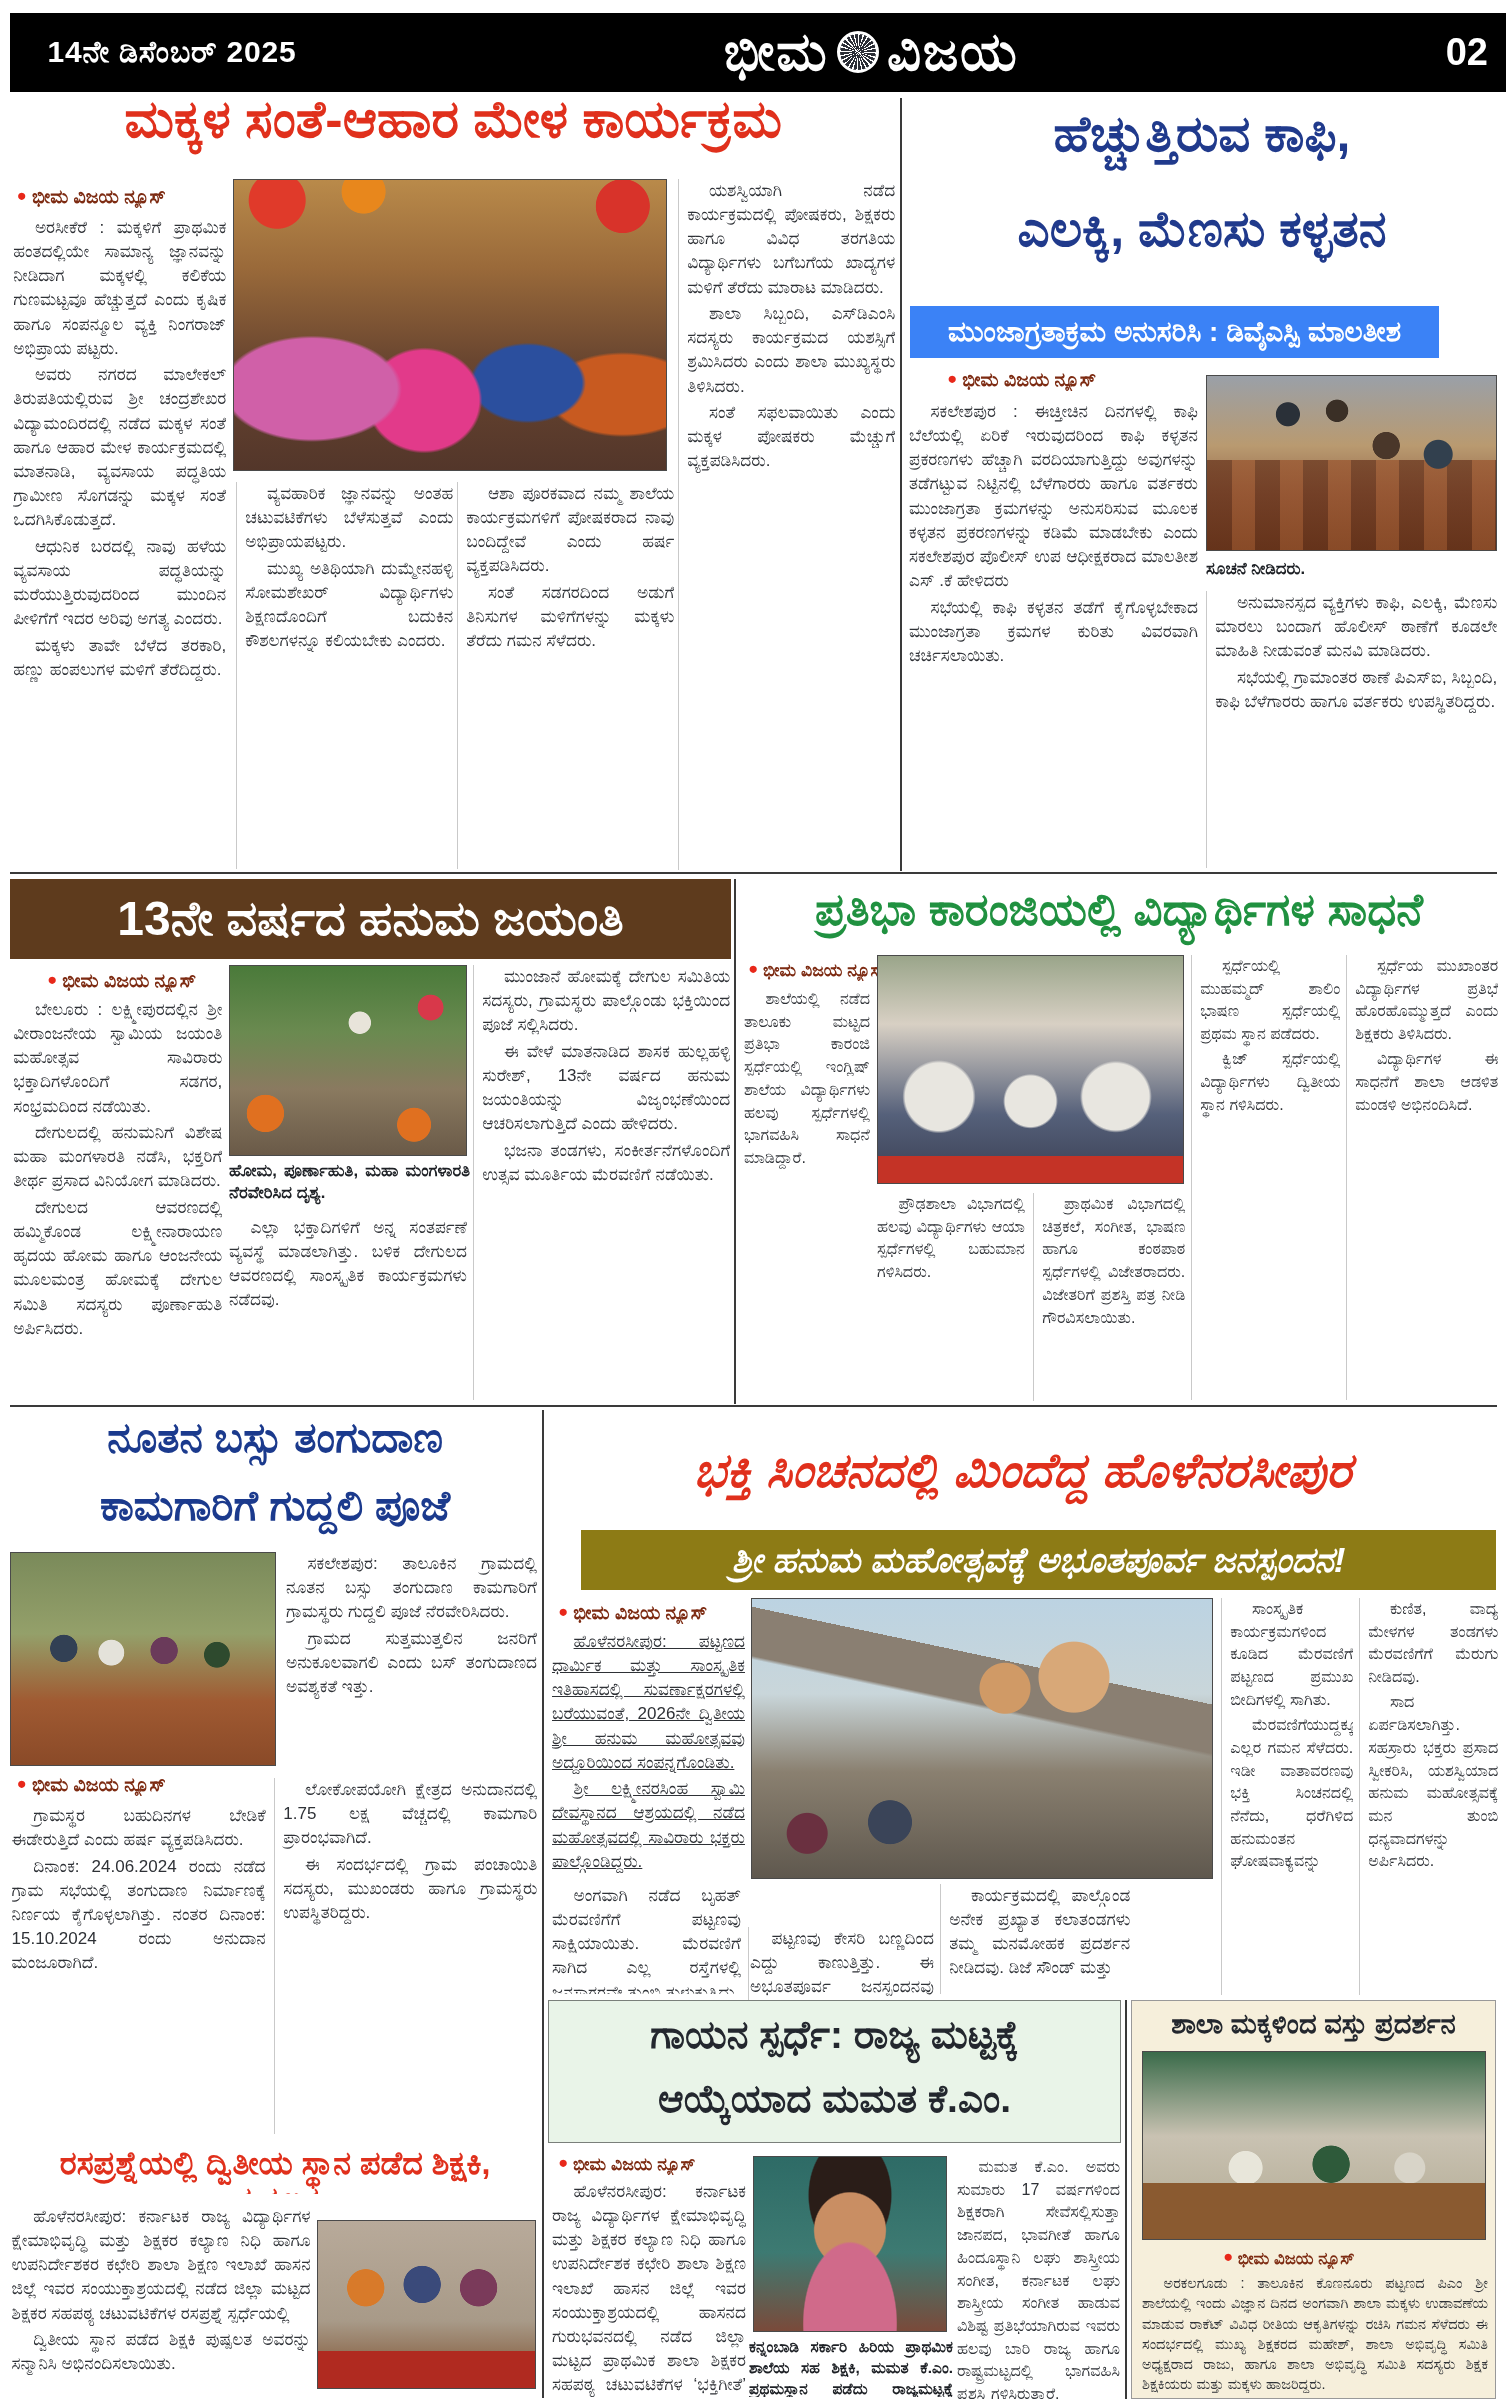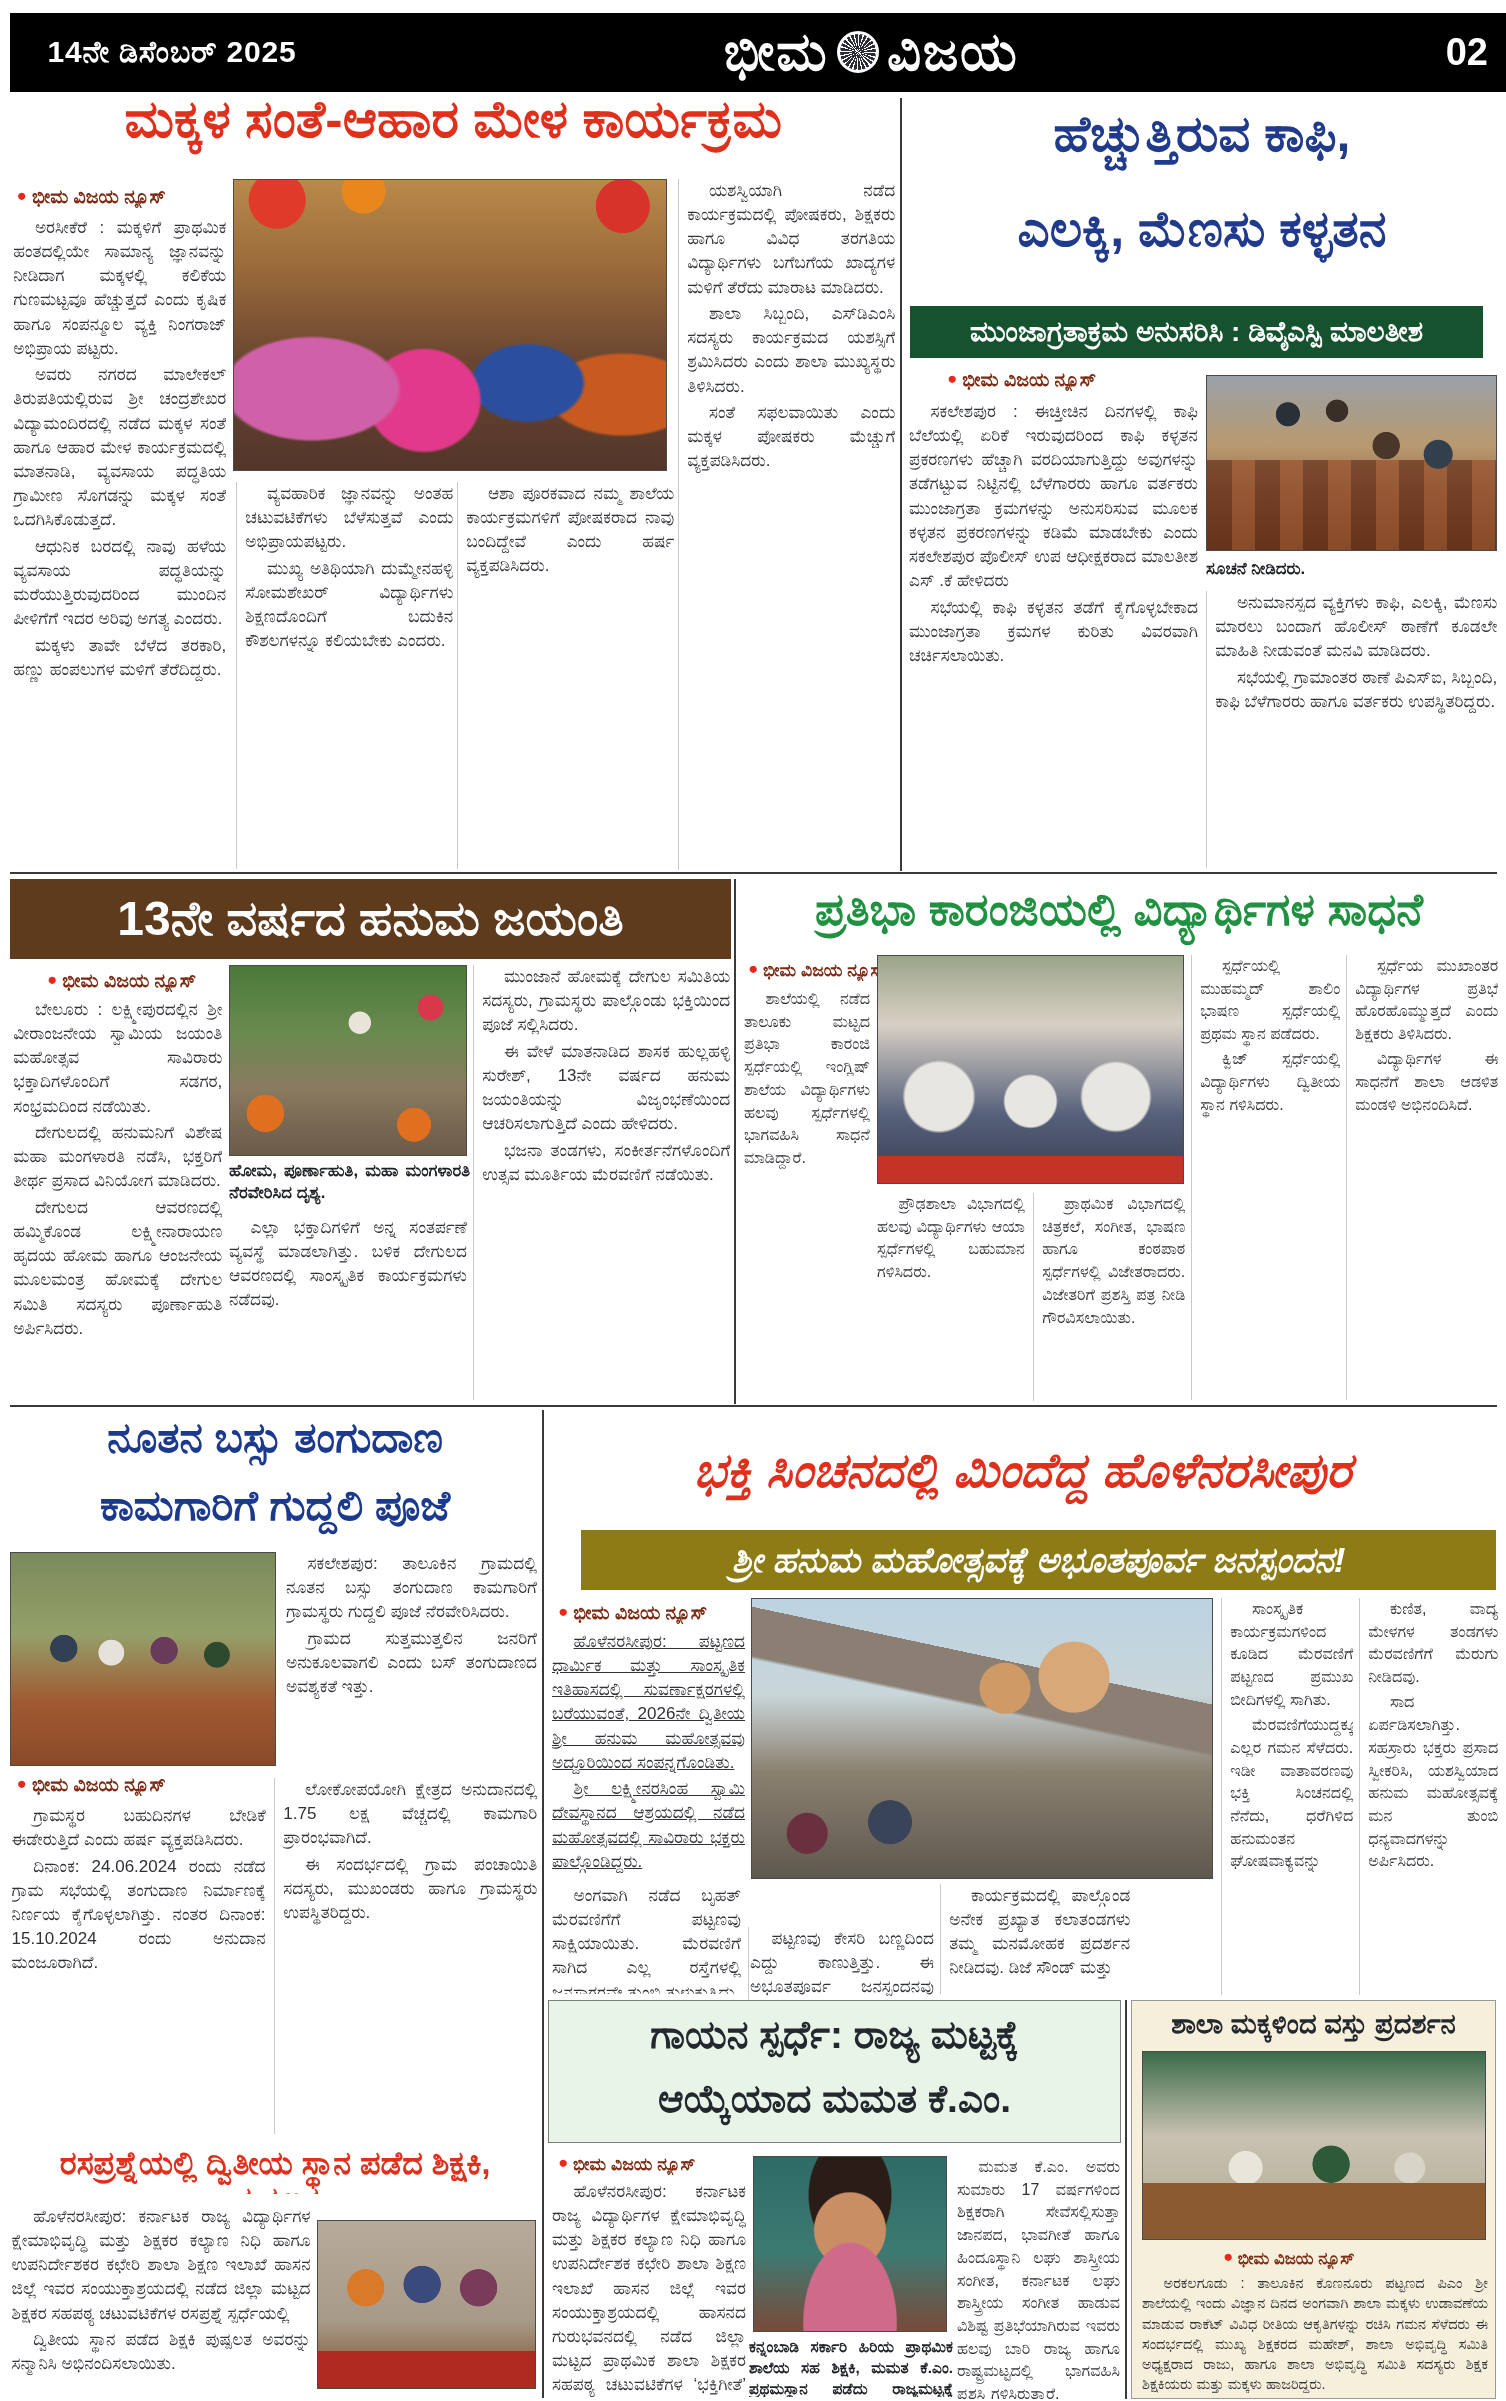--- a/index.html
+++ b/index.html
@@ -117,32 +117,33 @@
     <p class="bp">ಅವರು ನಗರದ ಮಾಲೇಕಲ್ ತಿರುಪತಿಯಲ್ಲಿರುವ ಶ್ರೀ ಚಂದ್ರಶೇಖರ ವಿದ್ಯಾಮಂದಿರದಲ್ಲಿ ನಡೆದ ಮಕ್ಕಳ ಸಂತೆ ಹಾಗೂ ಆಹಾರ ಮೇಳ ಕಾರ್ಯಕ್ರಮದಲ್ಲಿ ಮಾತನಾಡಿ, ವ್ಯವಸಾಯ ಪದ್ಧತಿಯ ಗ್ರಾಮೀಣ ಸೊಗಡನ್ನು ಮಕ್ಕಳ ಸಂತೆ ಒದಗಿಸಿಕೊಡುತ್ತದೆ.</p>
     <p class="bp">ಆಧುನಿಕ ಬರದಲ್ಲಿ ನಾವು ಹಳೆಯ ವ್ಯವಸಾಯ ಪದ್ಧತಿಯನ್ನು ಮರೆಯುತ್ತಿರುವುದರಿಂದ ಮುಂದಿನ ಪೀಳಿಗೆಗೆ ಇದರ ಅರಿವು ಅಗತ್ಯ ಎಂದರು.</p>
     <p class="bp">ಮಕ್ಕಳು ತಾವೇ ಬೆಳೆದ ತರಕಾರಿ, ಹಣ್ಣು ಹಂಪಲುಗಳ ಮಳಿಗೆ ತೆರೆದಿದ್ದರು.</p>
   </div>
   <div class="col lr" style="left:236px;top:482px;width:208px;height:387px;padding-left:8.3px;">
     <p class="bp">ವ್ಯವಹಾರಿಕ ಜ್ಞಾನವನ್ನು ಅಂತಹ ಚಟುವಟಿಕೆಗಳು ಬೆಳೆಸುತ್ತವೆ ಎಂದು ಅಭಿಪ್ರಾಯಪಟ್ಟರು.</p>
     <p class="bp">ಮುಖ್ಯ ಅತಿಥಿಯಾಗಿ ದುಮ್ಮೇನಹಳ್ಳಿ ಸೋಮಶೇಖರ್ ವಿದ್ಯಾರ್ಥಿಗಳು ಶಿಕ್ಷಣದೊಂದಿಗೆ ಬದುಕಿನ ಕೌಶಲಗಳನ್ನೂ ಕಲಿಯಬೇಕು ಎಂದರು.</p>
   </div>
   <div class="col lr" style="left:457px;top:482px;width:208px;height:387px;padding-left:8.3px;">
     <p class="bp">ಆಶಾ ಪೂರಕವಾದ ನಮ್ಮ ಶಾಲೆಯ ಕಾರ್ಯಕ್ರಮಗಳಿಗೆ ಪೋಷಕರಾದ ನಾವು ಬಂದಿದ್ದೇವೆ ಎಂದು ಹರ್ಷ ವ್ಯಕ್ತಪಡಿಸಿದರು.</p>
+    <p class="bp">ಸಂತೆ ಸಡಗರದಿಂದ ಅಡುಗೆ ತಿನಿಸುಗಳ ಮಳಿಗೆಗಳನ್ನು ಮಕ್ಕಳು ತೆರೆದು ಗಮನ ಸೆಳೆದರು.</p>
   </div>
   <div class="col lr" style="left:678px;top:179px;width:208px;height:691px;padding-left:8.3px;">
     <p class="bp">ಯಶಸ್ವಿಯಾಗಿ ನಡೆದ ಕಾರ್ಯಕ್ರಮದಲ್ಲಿ ಪೋಷಕರು, ಶಿಕ್ಷಕರು ಹಾಗೂ ವಿವಿಧ ತರಗತಿಯ ವಿದ್ಯಾರ್ಥಿಗಳು ಬಗೆಬಗೆಯ ಖಾದ್ಯಗಳ ಮಳಿಗೆ ತೆರೆದು ಮಾರಾಟ ಮಾಡಿದರು.</p>
     <p class="bp">ಶಾಲಾ ಸಿಬ್ಬಂದಿ, ಎಸ್‌ಡಿಎಂಸಿ ಸದಸ್ಯರು ಕಾರ್ಯಕ್ರಮದ ಯಶಸ್ಸಿಗೆ ಶ್ರಮಿಸಿದರು ಎಂದು ಶಾಲಾ ಮುಖ್ಯಸ್ಥರು ತಿಳಿಸಿದರು.</p>
     <p class="bp">ಸಂತೆ ಸಫಲವಾಯಿತು ಎಂದು ಮಕ್ಕಳ ಪೋಷಕರು ಮೆಚ್ಚುಗೆ ವ್ಯಕ್ತಪಡಿಸಿದರು.</p>
   </div>
 
   <div class="vr" style="left:900px;top:98px;height:773px;"></div>
 
   <div class="head" style="left:907px;top:106px;width:590px;height:93px;font-size:50px;color:#203a8c;">ಹೆಚ್ಚುತ್ತಿರುವ ಕಾಫಿ,</div>
   <div class="head" style="left:907px;top:201px;width:590px;height:98px;font-size:50px;color:#203a8c;">ಎಲಕ್ಕಿ, ಮೆಣಸು ಕಳ್ಳತನ</div>
-  <div class="banner" style="left:910px;top:306px;width:573px;height:52px;background:#14532d;font-size:28px;line-height:52px;">ಮುಂಜಾಗ್ರತಾಕ್ರಮ ಅನುಸರಿಸಿ : ಡಿವೈಎಸ್ಪಿ ಮಾಲತೀಶ</div>
+  <div class="banner" style="left:910px;top:306px;width:529px;height:52px;background:#3b82f6;font-size:28px;line-height:52px;">ಮುಂಜಾಗ್ರತಾಕ್ರಮ ಅನುಸರಿಸಿ : ಡಿವೈಎಸ್ಪಿ ಮಾಲತೀಶ</div>
   <div class="byline" style="left:947px;top:369px;width:233px;"><span class="dot">●</span> <span>ಭೀಮ ವಿಜಯ ನ್ಯೂಸ್</span></div>
   <div class="col" style="left:909px;top:400px;width:289px;height:468px;">
     <p class="bp">ಸಕಲೇಶಪುರ : ಈಚ್ತೀಚಿನ ದಿನಗಳಲ್ಲಿ ಕಾಫಿ ಬೆಲೆಯಲ್ಲಿ ಏರಿಕೆ ಇರುವುದರಿಂದ ಕಾಫಿ ಕಳ್ಳತನ ಪ್ರಕರಣಗಳು ಹೆಚ್ಚಾಗಿ ವರದಿಯಾಗುತ್ತಿದ್ದು ಅವುಗಳನ್ನು ತಡೆಗಟ್ಟುವ ನಿಟ್ಟಿನಲ್ಲಿ ಬೆಳೆಗಾರರು ಹಾಗೂ ವರ್ತಕರು ಮುಂಜಾಗ್ರತಾ ಕ್ರಮಗಳನ್ನು ಅನುಸರಿಸುವ ಮೂಲಕ ಕಳ್ಳತನ ಪ್ರಕರಣಗಳನ್ನು ಕಡಿಮೆ ಮಾಡಬೇಕು ಎಂದು ಸಕಲೇಶಪುರ ಪೊಲೀಸ್ ಉಪ ಆಧೀಕ್ಷಕರಾದ ಮಾಲತೀಶ ಎಸ್ .ಕೆ ಹೇಳಿದರು</p>
     <p class="bp">ಸಭೆಯಲ್ಲಿ ಕಾಫಿ ಕಳ್ಳತನ ತಡೆಗೆ ಕೈಗೊಳ್ಳಬೇಕಾದ ಮುಂಜಾಗ್ರತಾ ಕ್ರಮಗಳ ಕುರಿತು ವಿವರವಾಗಿ ಚರ್ಚಿಸಲಾಯಿತು.</p>
   </div>
   <div class="ph p2" style="left:1206px;top:375px;width:291px;height:176px;"></div>
   <div class="col" style="left:1206px;top:558px;width:291px;height:28px;">
     <p class="cap">ಸೂಚನೆ ನೀಡಿದರು.</p>
   </div>
   <div class="col lr" style="left:1206px;top:591px;width:282px;height:277px;padding-left:8.3px;">

